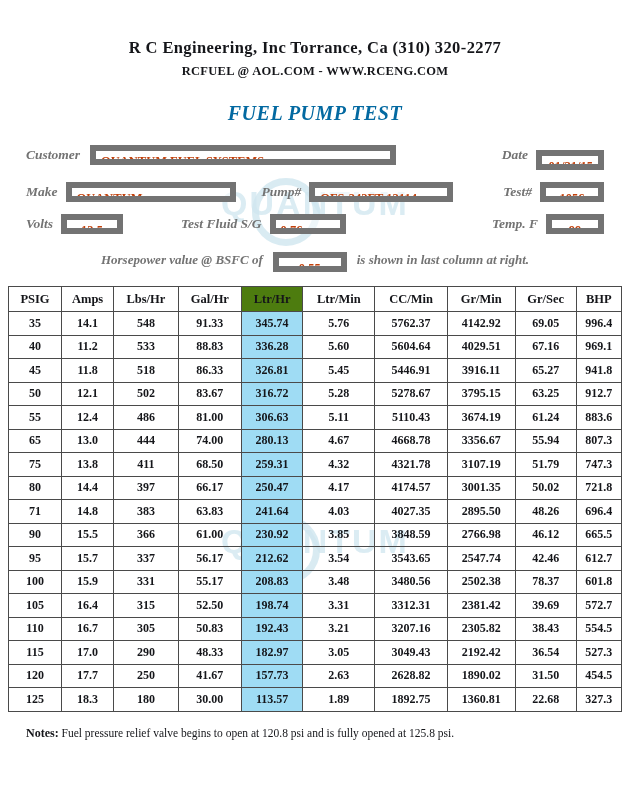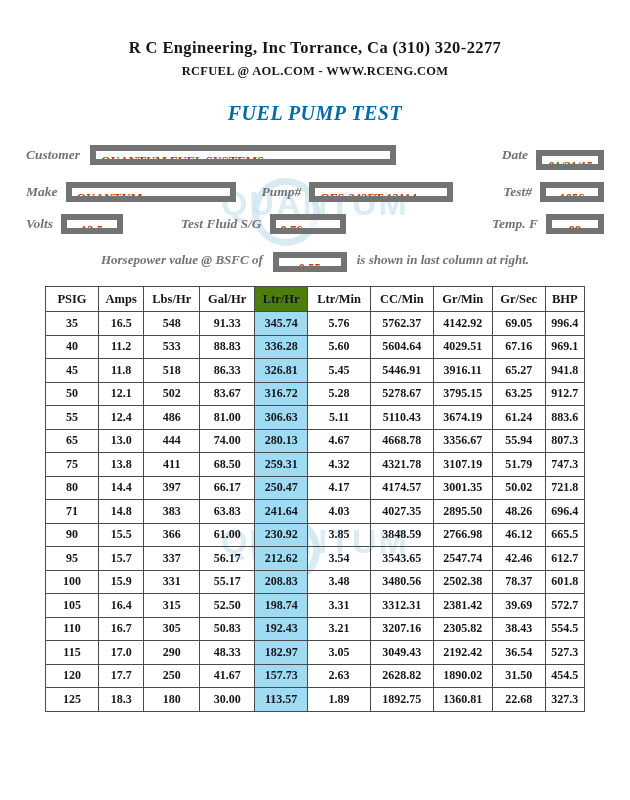--- a/index.html
+++ b/index.html
@@ -149,21 +149,21 @@
     text-align: center;
     margin: 0 10px;
   }
 
   
   table.data {
     position: relative;
     z-index: 2;
     border-collapse: collapse;
     margin: 12px auto;
-    width: 540px;
+    width: 614px;
     background: transparent;
   }
   table.data th, table.data td {
     border: 1px solid #4a4a4a;
     font-family: "Liberation Serif", serif;
     font-size: 12px;
     font-weight: bold;
     text-align: center;
     height: 22.5px;
     padding: 0;
@@ -259,21 +259,21 @@
           <th>Ltr/Min</th>
           <th>CC/Min</th>
           <th>Gr/Min</th>
           <th>Gr/Sec</th>
           <th>BHP</th>
         </tr>
     </thead>
     <tbody id="tbody">
         <tr>
           <td>35</td>
-          <td>16.5</td>
+          <td>14.1</td>
           <td>548</td>
           <td>91.33</td>
           <td class="hl">345.74</td>
           <td>5.76</td>
           <td>5762.37</td>
           <td>4142.92</td>
           <td>69.05</td>
           <td>996.4</td>
         </tr>
         <tr>
@@ -464,14 +464,18 @@
           <td class="hl">113.57</td>
           <td>1.89</td>
           <td>1892.75</td>
           <td>1360.81</td>
           <td>22.68</td>
           <td>327.3</td>
         </tr>
       </tbody>
   </table>
 
+  <div class="notes">
+    <b>Notes:</b>
+    <span>Fuel pressure relief valve begins to open at 120.8 psi and is fully opened at 125.8 psi.</span>
+  </div>
 
 </div>
 
 </body></html>

